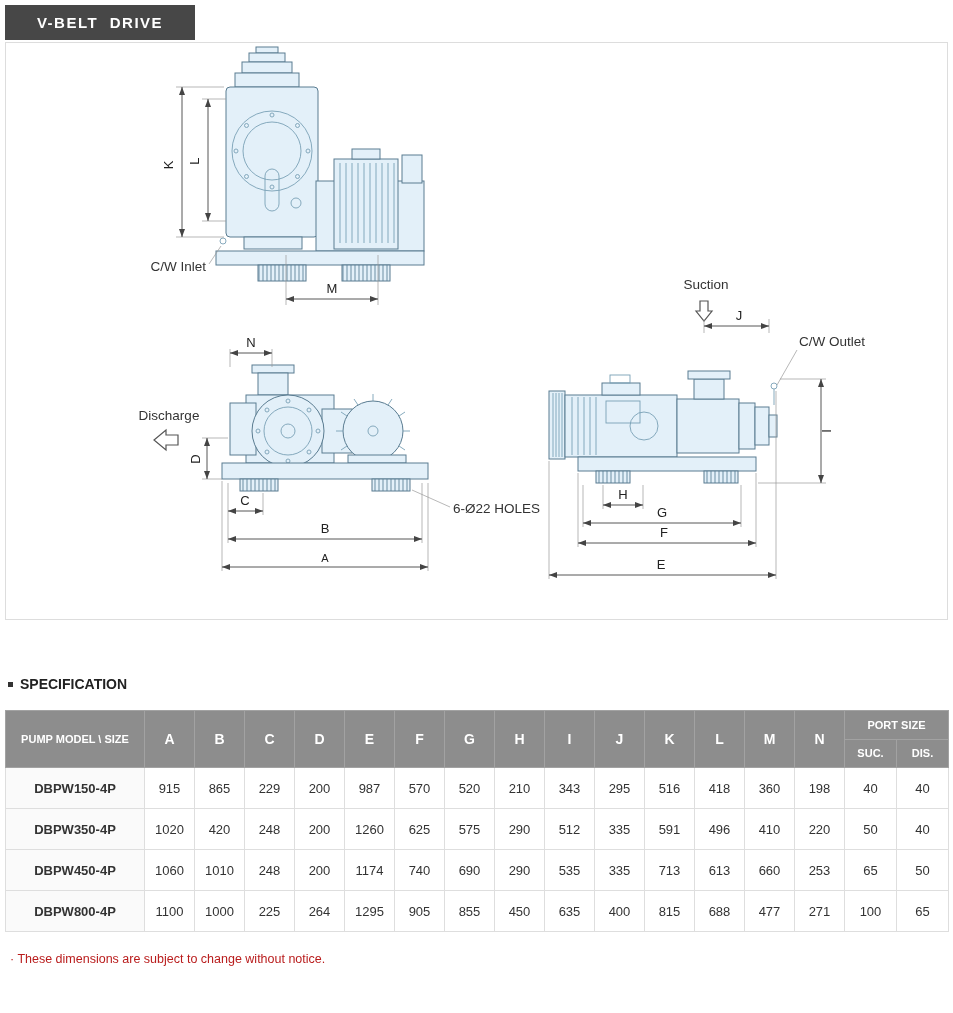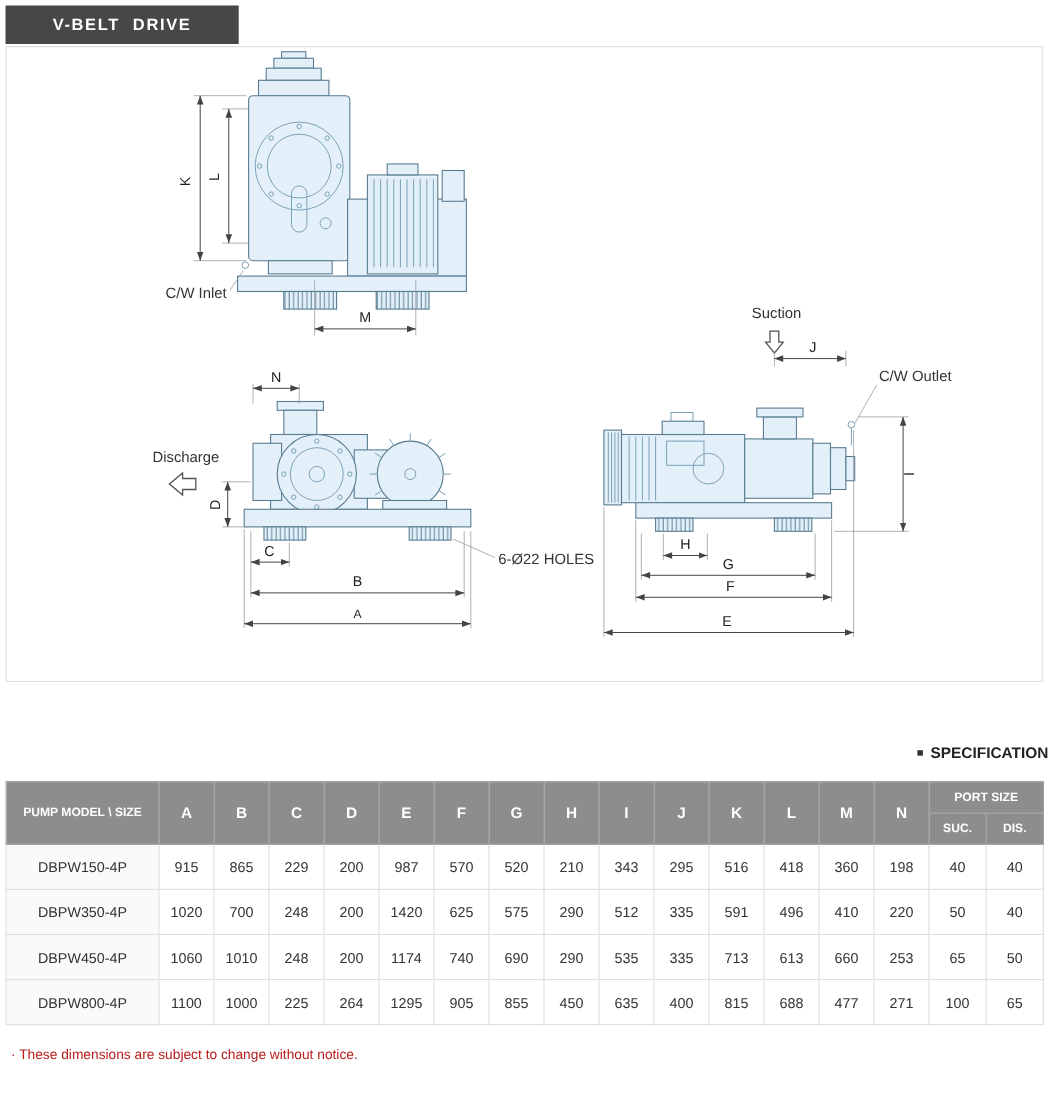--- a/index.html
+++ b/index.html
@@ -7,21 +7,21 @@
     width:953px; height:1013px;
     font-family:"Liberation Sans", sans-serif;
     color:#333; position:relative; overflow:hidden;
   }
   
   .badge {
     display:inline-block; margin:5px 0 0 5px;
     background:#474747; color:#fff;
     font-size:15px; font-weight:bold;
     letter-spacing:1.5px; word-spacing:6px;
-    padding:9px 0; width:212px; text-align:center;
+    padding:9px 0; width:190px; text-align:center;
     box-sizing:border-box;
   }
   
   .panel {
     margin:2px 5px 0 5px;
     border:1px solid #ddd;
     width:941px; height:576px;
     background:#fff; box-sizing:content-box;
   }
   
@@ -32,21 +32,21 @@
   .lt  { font-size:13px; fill:#222; }
   .sm  { font-size:11px; }
   .lbl { font-size:13.5px; fill:#333; }
   .arrow-open { fill:#fff; stroke:#555; stroke-width:1.2; }
   svg text { font-family:"Liberation Sans", sans-serif; }
 
   
   .spec-heading {
     margin:56px 0 0 8px;
     font-size:14px; font-weight:bold; color:#222;
-    display:flex; align-items:center;justify-content:flex-end;
+    display:flex; align-items:center;
   }
   .spec-heading .bullet {
     display:inline-block; width:5px; height:5px;
     background:#333; margin-right:7px;
   }
 
   
   table.spec {
     border-collapse:collapse; table-layout:fixed;
     width:943px; margin:18px 5px 0 5px;
@@ -58,21 +58,21 @@
   }
   th.model-h { font-size:11px; }
   th.dim-h   { font-size:14px; height:56px; }
   th.port-h  { font-size:11px; height:27px; }
   th.sub-h   { font-size:11px; height:27px; }
   table.spec tbody td {
     border:1px solid #dedede; text-align:center;
     font-size:13px; color:#333; height:40px; padding:0;
     background:#fff;
   }
-  table.spec tbody td.model-cell { background:#fafafa; }
+  table.spec tbody td.model-cell { background:#fafafa;font-weight:bold; }
 
   
   .footnote {
     margin:20px 0 0 10px;
     font-size:12.5px; color:#b91c1c;
   }
 </style>
 </head>
 <body>
 
@@ -315,24 +315,24 @@
         <td>516</td>
         <td>418</td>
         <td>360</td>
         <td>198</td>
         <td>40</td>
         <td>40</td>
       </tr>
       <tr>
         <td class="model-cell">DBPW350-4P</td>
         <td>1020</td>
-        <td>700</td>
+        <td>420</td>
         <td>248</td>
         <td>200</td>
-        <td>1420</td>
+        <td>1260</td>
         <td>625</td>
         <td>575</td>
         <td>290</td>
         <td>512</td>
         <td>335</td>
         <td>591</td>
         <td>496</td>
         <td>410</td>
         <td>220</td>
         <td>50</td>

